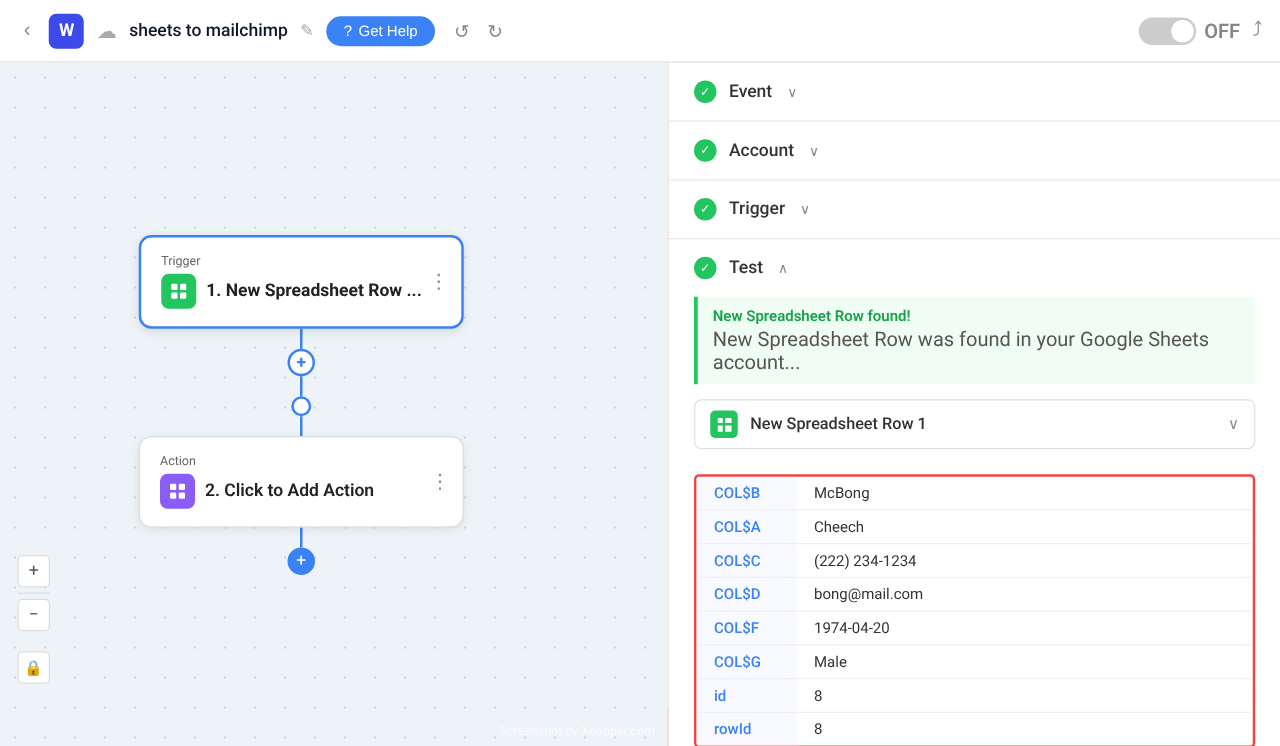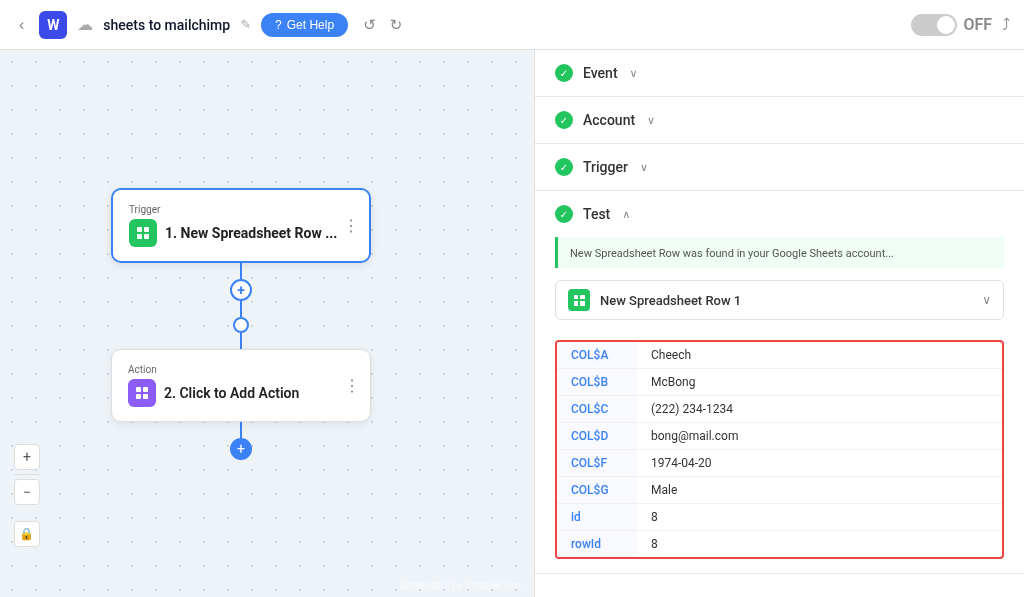--- a/index.html
+++ b/index.html
@@ -370,21 +370,21 @@
       border-left: 3px solid #22c55e;
       padding: 8px 12px;
       margin-bottom: 12px;
     }
     .test-result-title {
       font-size: 12px;
       font-weight: 600;
       color: #16a34a;
     }
     .test-result-desc {
-      font-size: 11px;
+      font-size: 16px;
       color: #555;
       margin-top: 2px;
     }
 
     
     .data-row-select {
       display: flex;
       align-items: center;
       border: 1px solid #e0e0e0;
       border-radius: 6px;
@@ -602,46 +602,47 @@
 
       <div class="test-section">
         <div class="test-header">
           <div class="accordion-check">✓</div>
           <span class="accordion-title">Test</span>
           <span class="accordion-chevron">∧</span>
         </div>
         <div class="test-body">
 
           <div class="test-result-banner">
+            <div class="test-result-title">New Spreadsheet Row found!</div>
             <div class="test-result-desc">New Spreadsheet Row was found in your Google Sheets account...</div>
           </div>
 
           <div class="data-row-select">
             <div class="data-row-icon">
               <svg width="13" height="13" viewBox="0 0 13 13" fill="white">
                 <rect x="1" y="1" width="4" height="4" rx="0.5"></rect>
                 <rect x="7" y="1" width="5" height="4" rx="0.5"></rect>
                 <rect x="1" y="7" width="4" height="5" rx="0.5"></rect>
                 <rect x="7" y="7" width="5" height="5" rx="0.5"></rect>
               </svg>
             </div>
             <span class="data-row-label">New Spreadsheet Row 1</span>
             <span class="data-row-chevron">∨</span>
           </div>
 
           <div class="data-table-container">
             <table class="data-table">
               <tbody id="data-table-body">
               <tr>
+                    <td>COL$B</td>
+                    <td>McBong</td>
+                  </tr>
+                  <tr>
                     <td>COL$A</td>
                     <td>Cheech</td>
-                  </tr>
-                  <tr>
-                    <td>COL$B</td>
-                    <td>McBong</td>
                   </tr>
                   <tr>
                     <td>COL$C</td>
                     <td>(222) 234-1234</td>
                   </tr>
                   <tr>
                     <td>COL$D</td>
                     <td>bong@mail.com</td>
                   </tr>
                   <tr>

